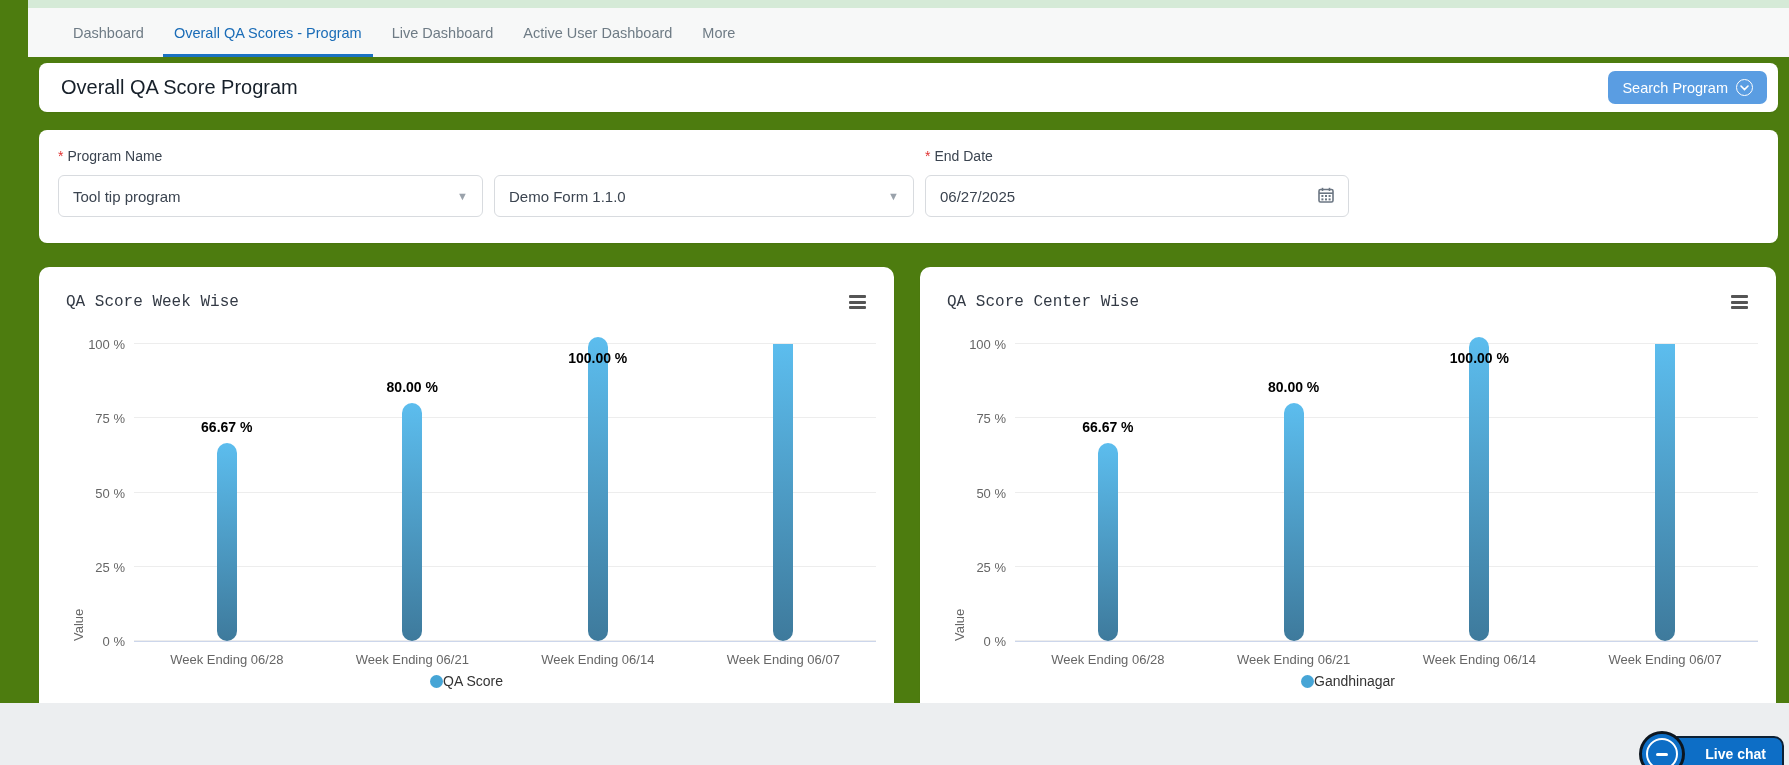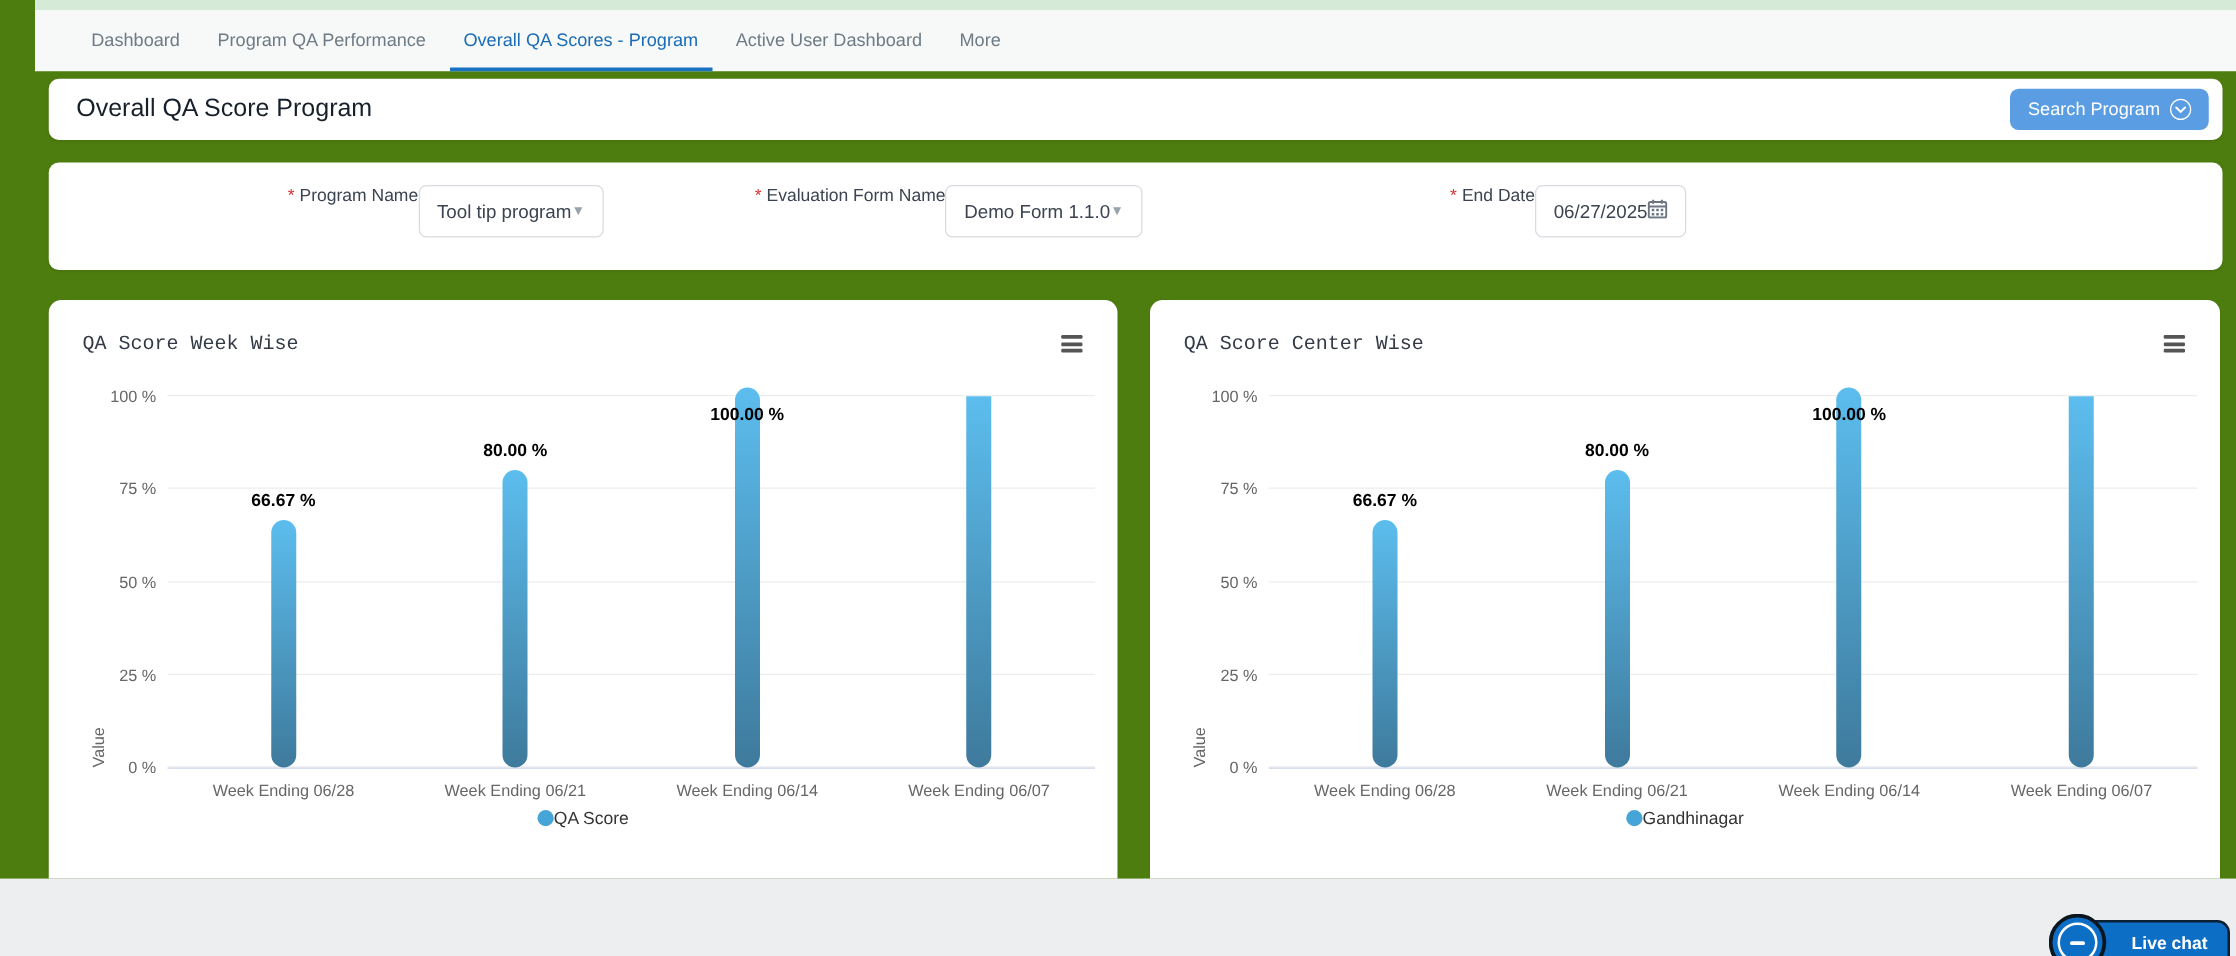--- a/index.html
+++ b/index.html
@@ -19,21 +19,21 @@
   .header-card { margin:6px 11px 0 11px; height:49px; display:flex; align-items:center; justify-content:space-between; padding:0 11px 0 22px; }
   .page-title { font-size:20px; color:#17202a; }
   .btn { border:none; border-radius:7px; color:#fff; font-family:"Liberation Sans",sans-serif; cursor:pointer; }
   .search-program-btn { background:#5a9de2; height:33px; padding:0 14px; font-size:14.5px; display:flex; align-items:center; gap:8px; }
   .chev-circle { width:17px; height:17px; border:1.4px solid #fff; border-radius:50%; display:flex; align-items:center; justify-content:center; }
   .chev-circle svg { display:block; }
 
   
   .filter-card { margin:18px 11px 0 11px; padding:18px 19px 26px 19px; }
   .filter-row { display:flex; gap:11px; align-items:flex-end; }
-  .field { display:flex; flex-direction:row;justify-content:flex-end; }
+  .field { display:flex; flex-direction:column; }
   .field-label { font-size:14px; color:#3b4450; margin-bottom:11px; }
   .req { color:#e03131; margin-right:4px; }
   .control { height:42px; border:1px solid #d8dbdf; border-radius:6px; background:#fff;
              display:flex; align-items:center; justify-content:space-between; padding:0 14px;
              font-size:15px; color:#3b4450; cursor:pointer; }
   .caret { color:#9aa2ab; font-size:11px; }
   .cal-icon { color:#6b7682; }
   .search-btn { background:#4d94e4; width:163px; height:42px; font-size:15px; }
 
   
@@ -72,22 +72,22 @@
 </style>
 </head>
 <body>
 
 <div class="page">
 
   <div class="top-strip"></div>
 
   <div class="navbar">
     <div class="nav-tab">Dashboard</div>
-    <div class="nav-tab">Program QA Performance</div>
     <div class="nav-tab active">Overall QA Scores - Program</div>
+    <div class="nav-tab">Live Dashboard</div>
     <div class="nav-tab">Active User Dashboard</div>
     <div class="nav-tab">More</div>
   </div>
 
   <div class="card header-card">
     <div class="page-title">Overall QA Score Program</div>
     <button class="btn search-program-btn">
       <span>Search Program</span>
       <span class="chev-circle">
         <svg width="9" height="6" viewBox="0 0 9 6">
@@ -102,23 +102,20 @@
       <div class="field" style="width:425px;">
         <div class="field-label">
           <span class="req">*</span><span>Program Name</span>
         </div>
         <div class="control">
           <span>Tool tip program</span>
           <span class="caret">▼</span>
         </div>
       </div>
       <div class="field" style="width:420px;">
-        <div class="field-label">
-          <span class="req">*</span><span>Evaluation Form Name</span>
-        </div>
         <div class="control">
           <span>Demo Form 1.1.0</span>
           <span class="caret">▼</span>
         </div>
       </div>
       <div class="field" style="width:424px;">
         <div class="field-label">
           <span class="req">*</span><span>End Date</span>
         </div>
         <div class="control">

